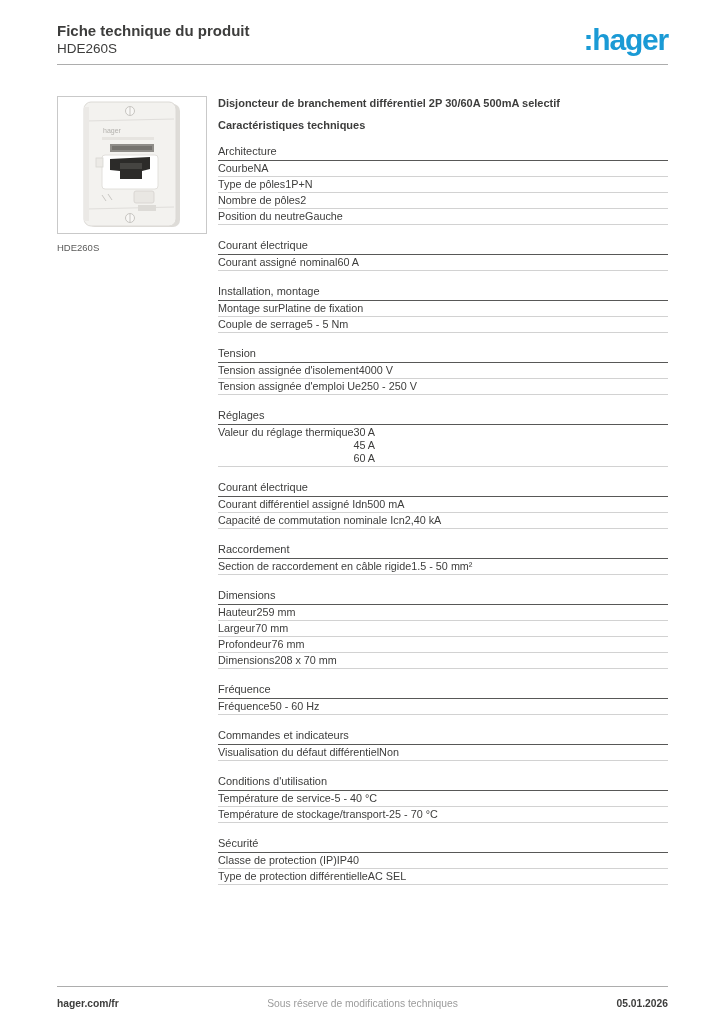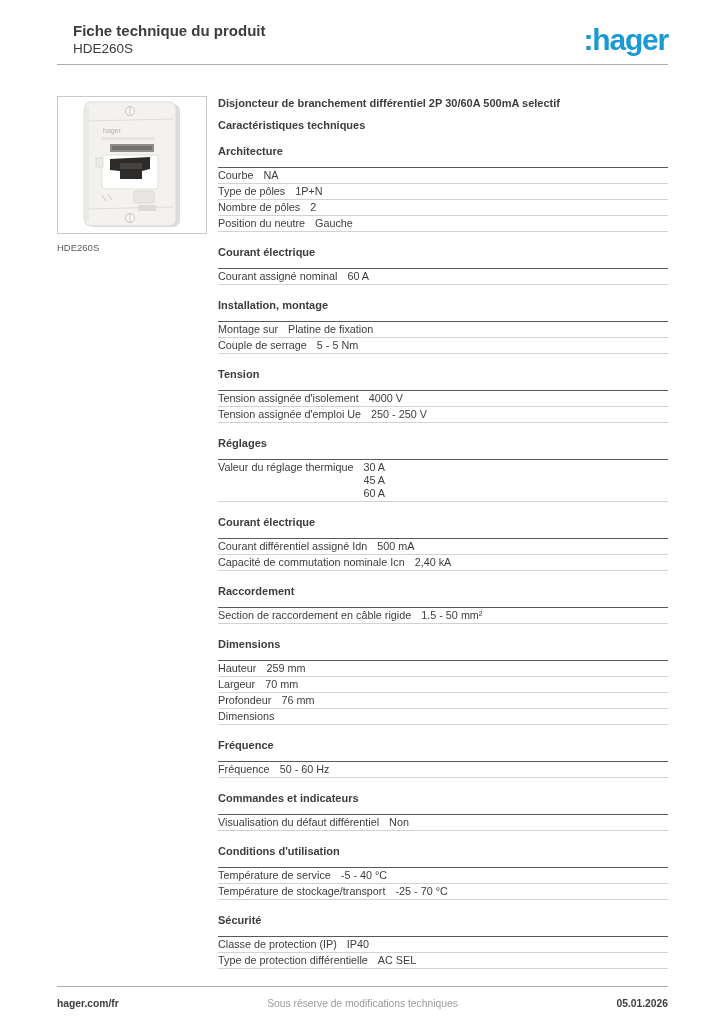--- a/index.html
+++ b/index.html
@@ -15,21 +15,20 @@
     height: 1024px;
     background: #ffffff;
     overflow: hidden;
   }
   
   .header {
     display: flex;
     justify-content: space-between;
     align-items: flex-start;
     padding: 21px 56px 0 57px;
-    margin-left: 16px;
   }
   .header h1 {
     font-size: 15px;
     font-weight: 700;
     line-height: 19px;
     color: #3d3d3c;
   }
   .header .subtitle {
     font-size: 13.5px;
     font-weight: 400;
@@ -77,30 +76,29 @@
     margin-top: 1px;
   }
   .specs-heading {
     font-size: 11px;
     font-weight: 700;
     margin-top: 9px;
   }
   .spec-section { margin-top: 14px; }
   .section-title {
     font-size: 11px;
-    font-weight: 700;
+    font-weight: 400;
     line-height: 12px;
-    padding-bottom: 10px;
+    padding-bottom: 3px;
     border-bottom: 1px solid #585857;
   }
   .spec-row {
     display: flex;
     justify-content: space-between;
     align-items: flex-start;
-    gap: 10px;
     font-size: 10.8px;
     line-height: 13px;
     padding: 1px 0 1px;
     border-bottom: 1px solid #d2d2d2;
   }
   .spec-label { text-align: left; }
   .spec-value {
     text-align: left;
     white-space: pre-line;
     flex: 1;
@@ -309,20 +307,21 @@
     <span class="spec-value">70 mm</span>
   </div>
 
   <div class="spec-row">
     <span class="spec-label">Profondeur</span>
     <span class="spec-value">76 mm</span>
   </div>
 
   <div class="spec-row">
     <span class="spec-label">Dimensions</span>
+    <span class="spec-value">208 x 70 mm</span>
   </div>
 </div>
   </section>
 
   <section class="spec-section">
     <h3 class="section-title">Fréquence</h3>
     <div class="section-rows">
   <div class="spec-row">
     <span class="spec-label">Fréquence</span>
     <span class="spec-value">50 - 60 Hz</span>

